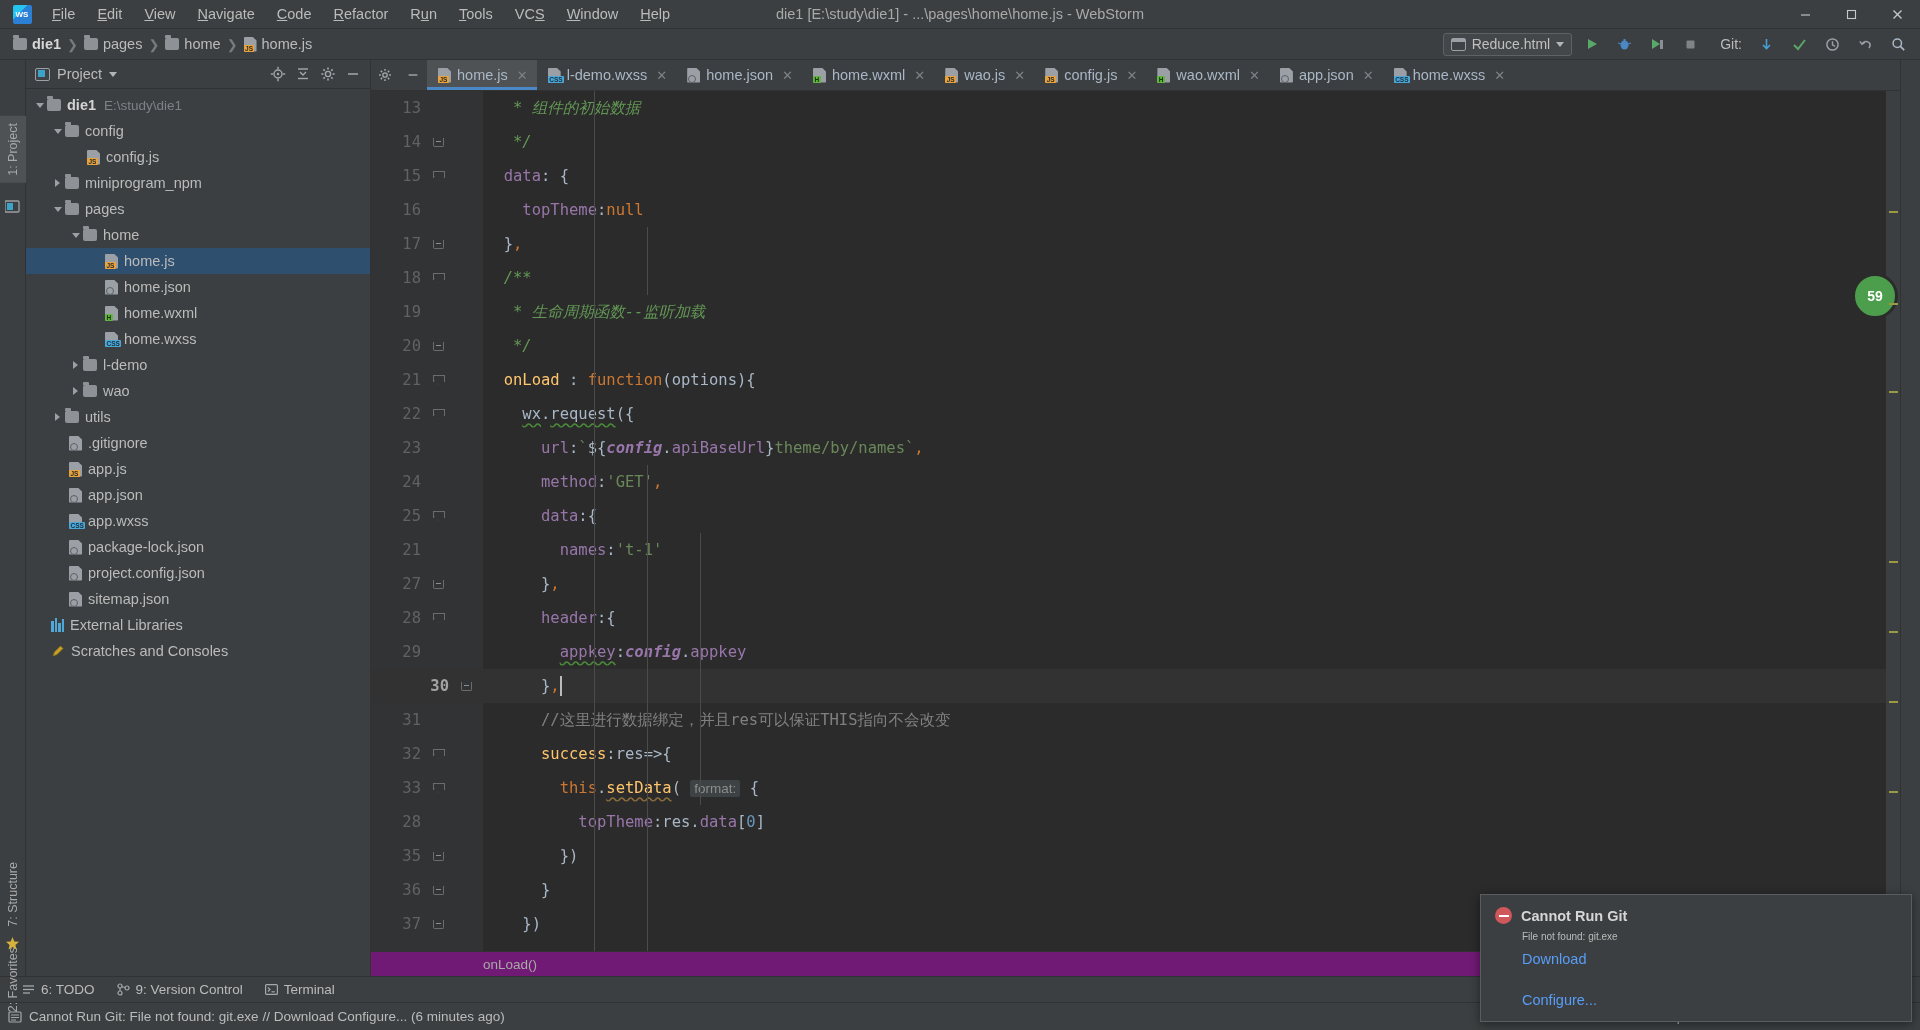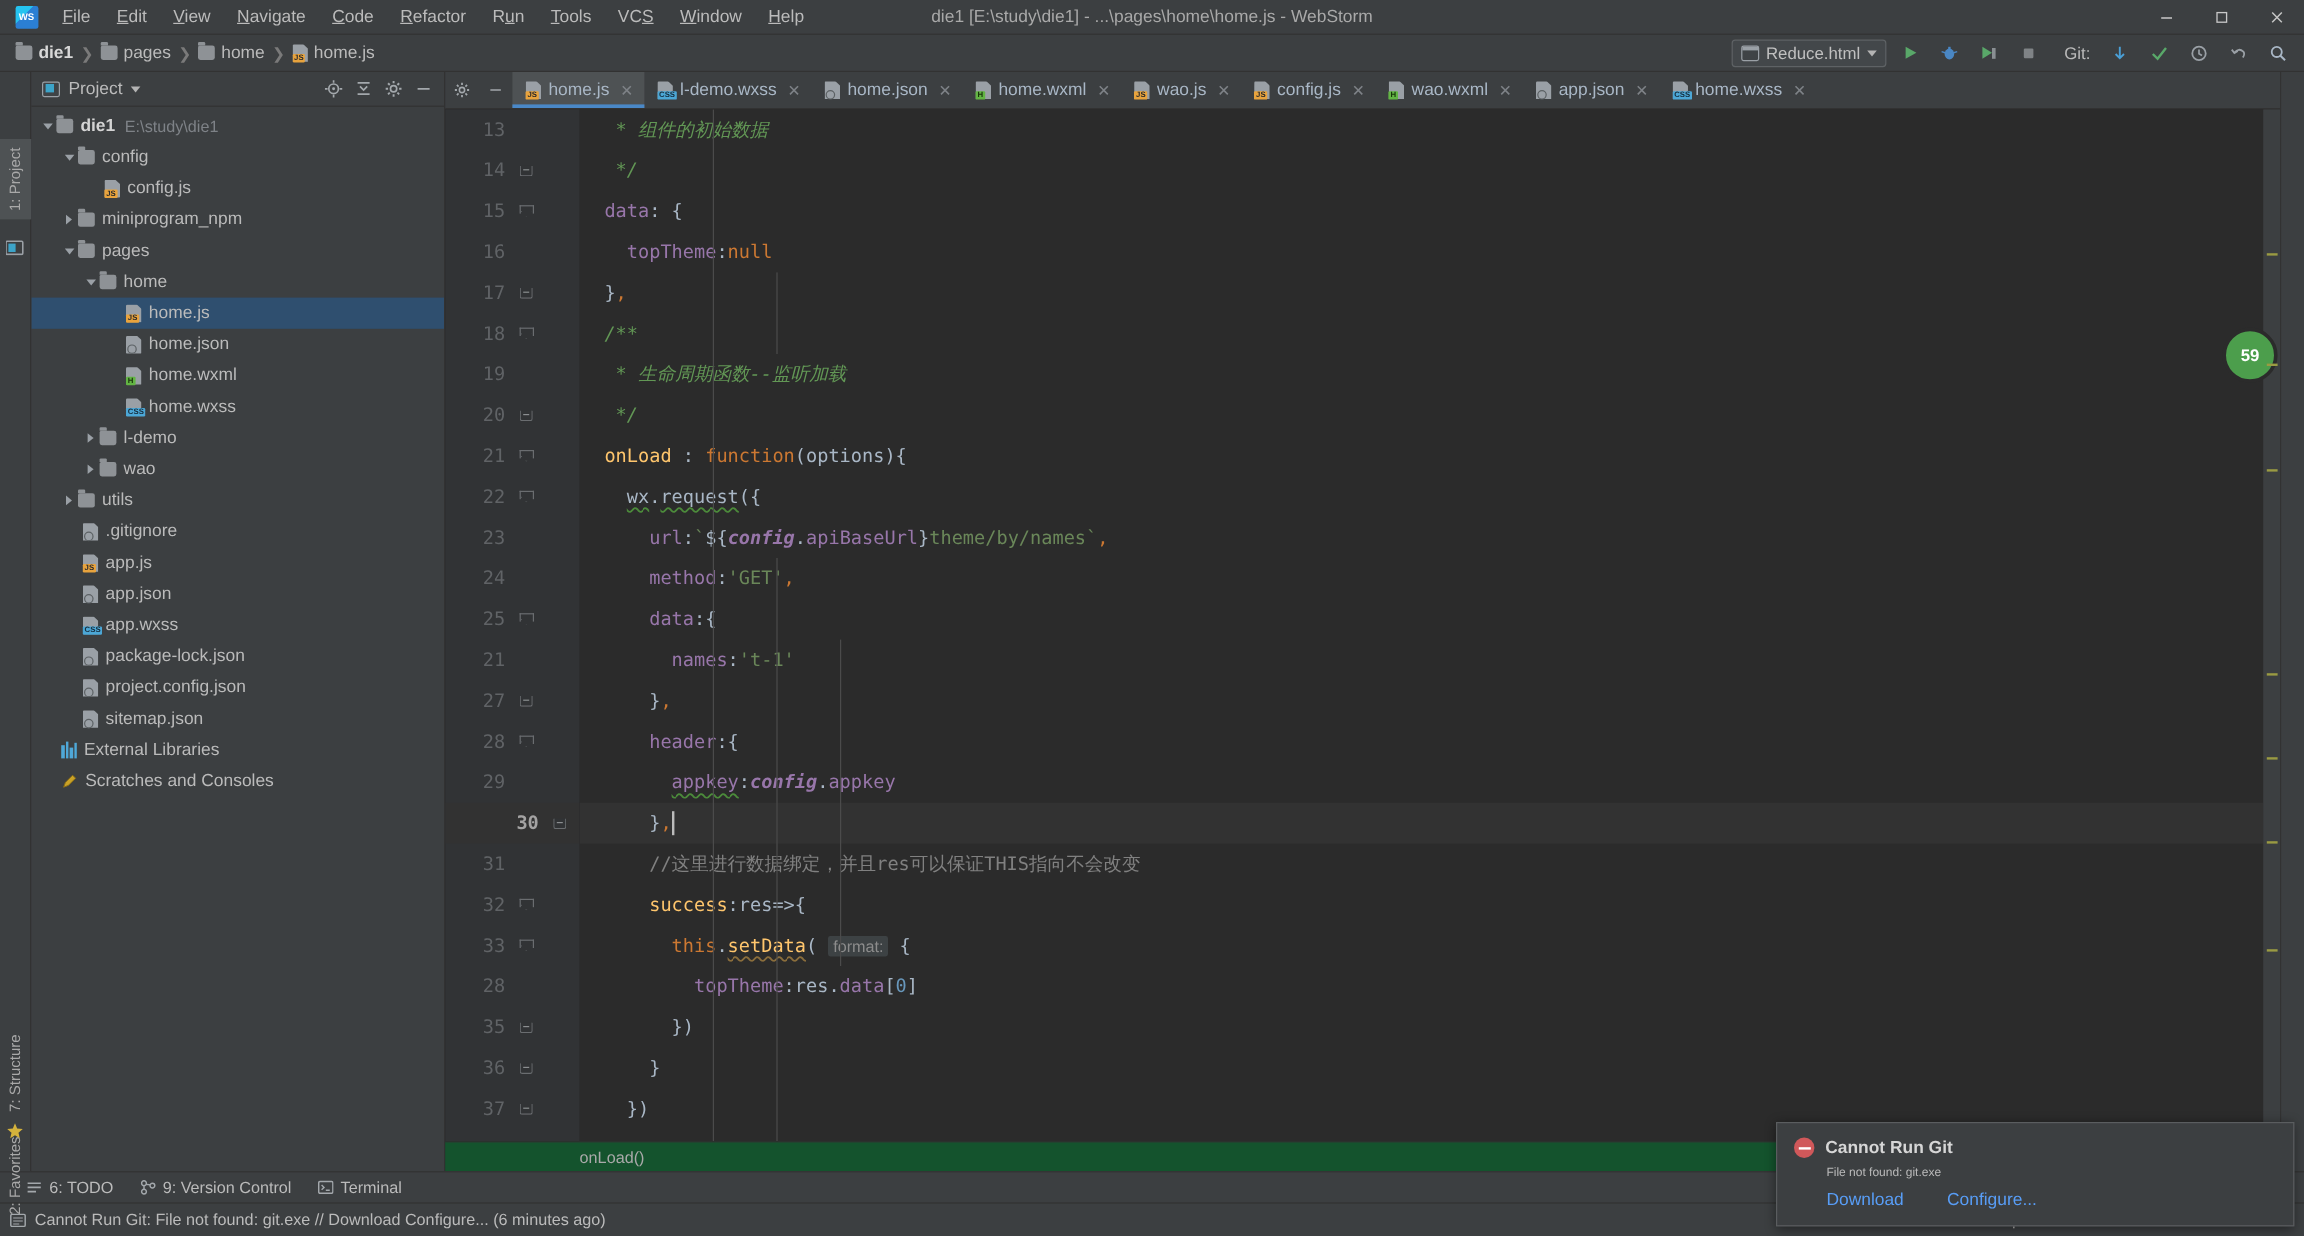--- a/index.html
+++ b/index.html
@@ -161,32 +161,32 @@
   
   .markbar { width:14px; flex:0 0 14px; background:#3c3f41; position:relative; }
   .mark { position:absolute; right:2px; width:9px; height:2px; }
   .insp-badge { position:absolute; right:2px; top:182px; width:46px; height:46px; border-radius:50%;
       background:#4c9e4c; display:flex; align-items:center; justify-content:center;
       color:#fff; font-size:14px; font-weight:bold; border:3px solid #2b2b2b; }
 
   .railR { width:20px; flex:0 0 20px; background:#3c3f41; border-left:1px solid #323232; }
 
   
-  .edcrumb { height:25px; background:#14532d; border-top:1px solid #323232; display:flex;
+  .edcrumb { height:25px; background:#701a75; border-top:1px solid #323232; display:flex;
              align-items:center; padding-left:112px; font-size:13.5px; color:#a9a9a9; flex:0 0 25px; }
 
   
   .notif { position:absolute; right:8px; bottom:8px; width:432px; background:#3c3f41;
            border:1px solid #5a5d5f; box-shadow:0 2px 9px rgba(0,0,0,.45); padding:12px 14px 13px 14px; }
   .notif-head { display:flex; align-items:center; gap:9px; }
   .err-ico { width:17px; height:17px; border-radius:50%; background:#d0585a; position:relative; flex:0 0 17px; }
   .err-ico::after { content:""; position:absolute; left:3.5px; top:7.5px; width:10px; height:2.4px; background:#fff; }
   .notif-title { font-weight:bold; font-size:14.5px; color:#d6d6d6; }
   .notif-body { margin:7px 0 0 27px; font-size:10px; color:#bbbbbb; }
-  .notif-links { margin:9px 0 0 27px; display:flex; gap:36px; }
+  .notif-links { margin:9px 0 0 27px; display:flex; gap:25px;flex-direction:column; }
   .lnk { color:#589df6; font-size:14.5px; text-decoration:none; }
 
   
   .toolwin { height:26px; background:#3c3f41; border-top:1px solid #323232; display:flex;
              align-items:center; gap:22px; padding-left:22px; flex:0 0 26px; font-size:13.5px; color:#bbbbbb; }
   .twi { display:flex; align-items:center; gap:6px; }
   .evlog { margin-left:auto; display:flex; align-items:center; gap:7px; padding-right:14px; }
   .ev-badge { background:#c75450; color:#fff; border-radius:8px; font-size:11px; padding:1px 6px; font-weight:bold; }
 
   .status { height:28px; background:#3c3f41; border-top:1px solid #323232; display:flex;

